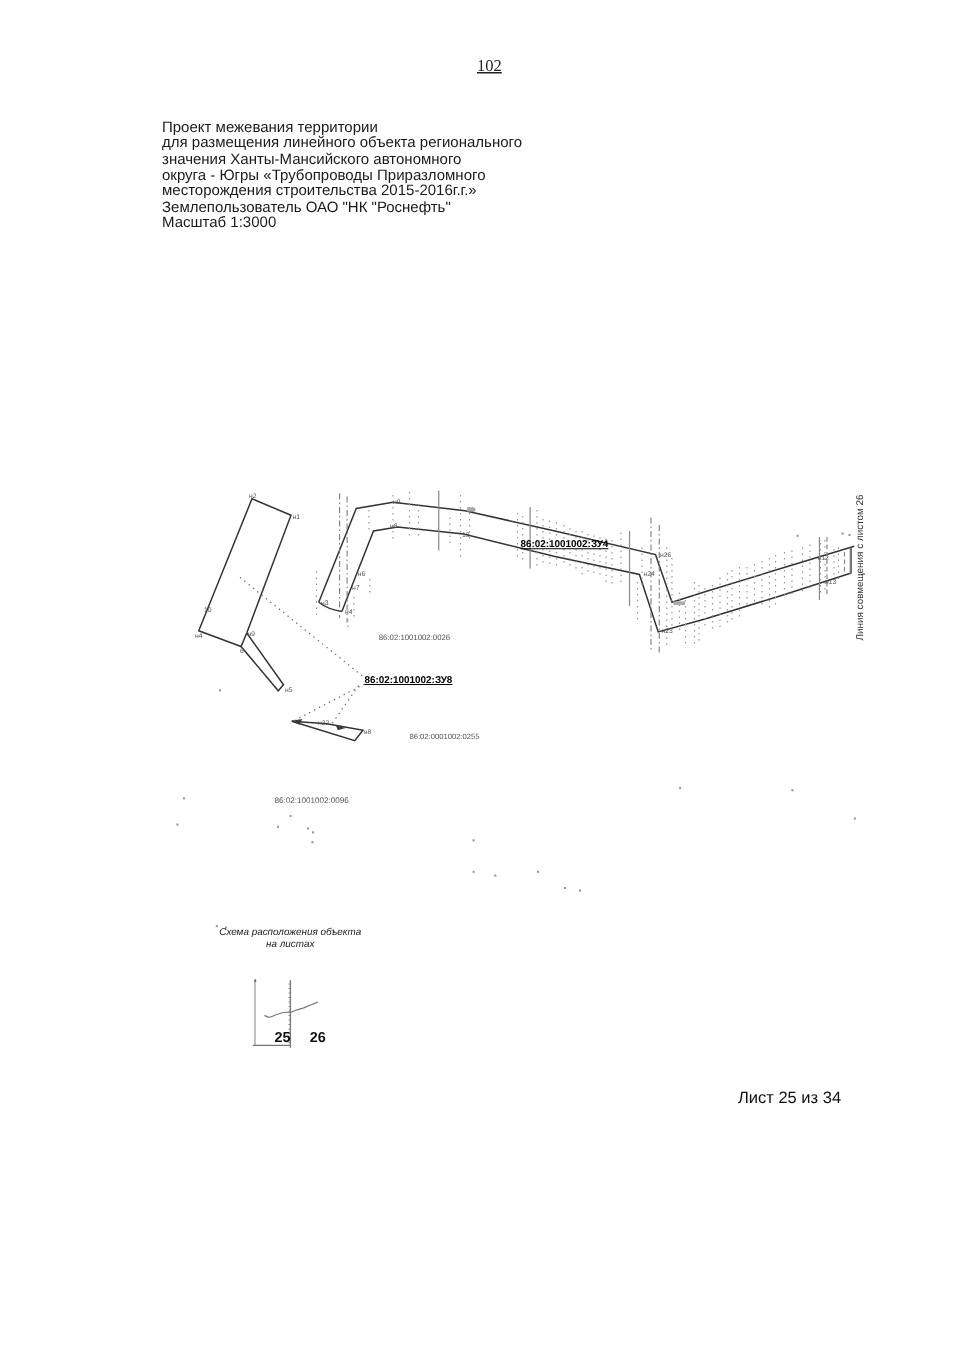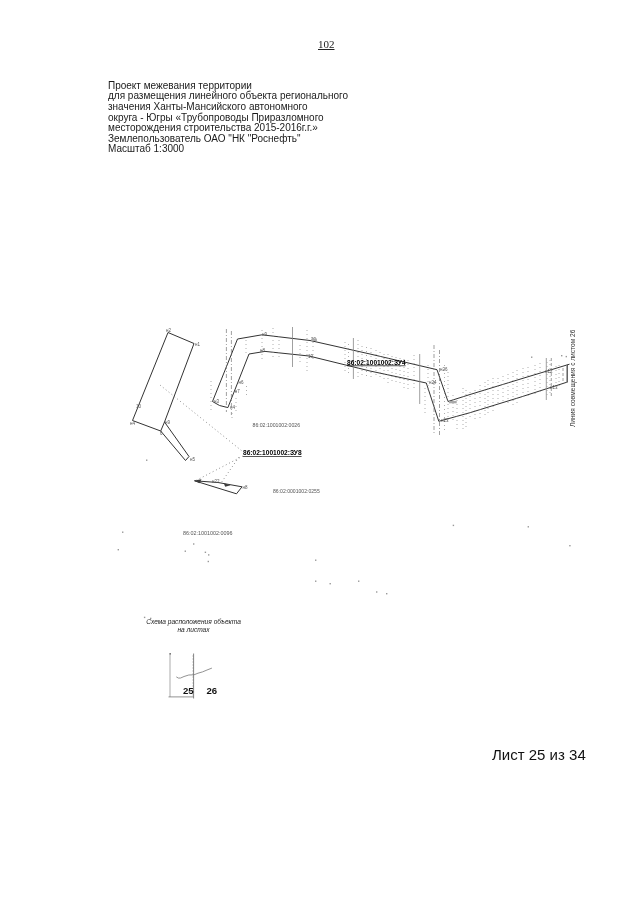--- a/index.html
+++ b/index.html
@@ -220,13 +220,13 @@
     <line x1="32.4" y1="47" x2="33.6" y2="47"></line>
       <line x1="32.4" y1="50" x2="33.6" y2="50"></line>
   </g>
 
   <path d="M16.3,31.9 L18.5,33.1 L20.6,33 L24,31.5 L28.8,30 L34,29.8 L38,28.2 L42.5,26.9 L47,25 L51.9,23.1" fill="none" stroke="#777" stroke-width="0.8"></path>
 
   <text x="23" y="49.4" font-size="9.6" font-weight="bold" fill="#111" font-family="Liberation Sans, sans-serif">25</text>
   <text x="46.5" y="49.4" font-size="9.6" font-weight="bold" fill="#111" font-family="Liberation Sans, sans-serif">26</text>
 </svg>
 
-<div class="abs" style="left:492px;top:746px;font-size:15px;color:#111;">Лист 25 из 34</div>
+<div class="abs" style="left:492px;top:726px;font-size:11px;color:#111;">Лист 25 из 34</div>
 
 </body></html>

